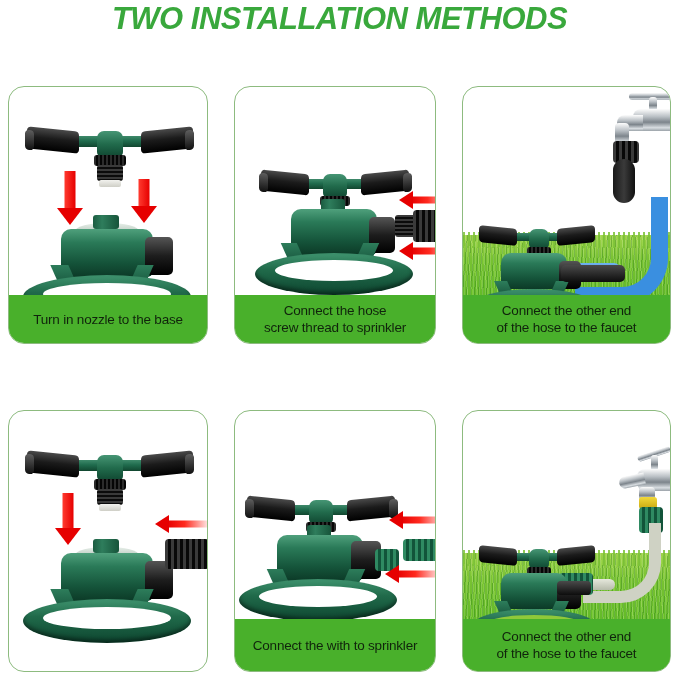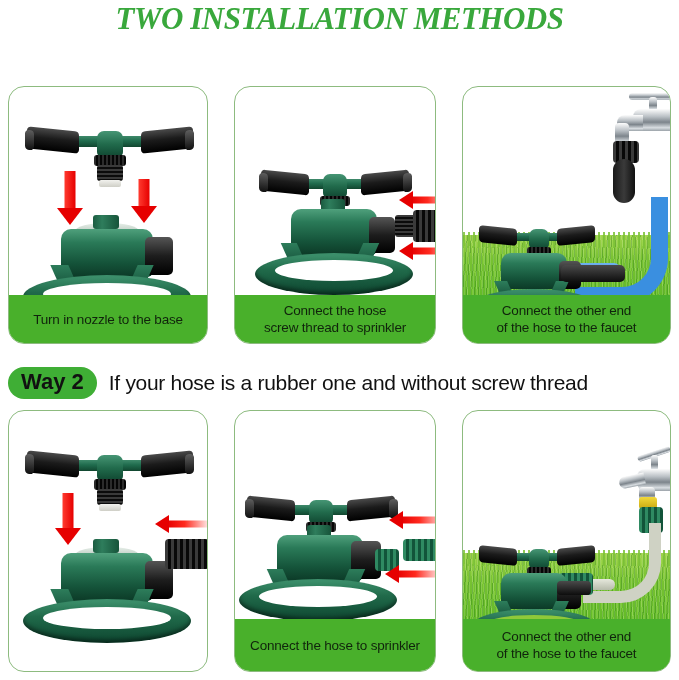--- a/index.html
+++ b/index.html
@@ -14,21 +14,21 @@
 
   
   .title{
     position:absolute;left:0;top:1px;width:679px;
     text-align:center;
     font-size:31px;
     font-weight:bold;
     font-style:italic;
     letter-spacing:-0.5px;
     color:#39a83c;
-    font-family:Liberation Serif, serif;
+    font-family:Liberation Sans, sans-serif;
     white-space:nowrap;
   }
 
   
   .wayrow{position:absolute;left:0;height:34px;display:flex;align-items:center;}
   .wayrow.r1{top:42px;}
   .wayrow.r2{top:366px;}
   .badge{
     margin-left:8px;
     background:#3fae35;
@@ -315,24 +315,20 @@
       </div>
 
       <div class="hose" style="left:98px;top:178px;width:64px;height:17px;background:linear-gradient(180deg,#4a4a4a,#0d0d0d);border-radius:5px;"></div>
     </div>
     <div class="caption" style="height:48px;">
       <span>Connect the other end
 of the hose to the faucet</span>
     </div>
   </div>
 
-  <div class="wayrow r2">
-    <div class="badge">Way 2</div>
-    <div class="waytext">If your hose is a rubber one and without screw thread</div>
-  </div>
 
   <div class="panel" style="left:8px;top:410px;width:200px;height:262px;">
     <div class="stage">
       <div class="sp" style="left:14px;top:26px;width:172px;height:60px;">
         <div class="arm-bar" style="left:38px;top:23px;width:98px;"></div>
         <div class="arm-hub" style="left:74px;top:18px;width:26px;height:26px;"></div>
         <div class="nozzle left" style="left:4px;top:16px;width:52px;height:22px;"></div>
         <div class="noz-tip" style="left:2px;top:17px;height:20px;transform:skewY(6deg);"></div>
         <div class="nozzle right" style="left:118px;top:16px;width:52px;height:22px;"></div>
         <div class="noz-tip" style="left:162px;top:17px;height:20px;transform:skewY(-6deg);"></div>
@@ -394,21 +390,21 @@
       <div class="arrow left" style="left:154px;top:100px;width:58px;height:18px;">
         <div class="shaft" style="width:46px;left:12px;"></div>
           <div class="head"></div>
       </div>
       <div class="arrow left" style="left:150px;top:154px;width:58px;height:18px;">
         <div class="shaft" style="width:46px;left:12px;"></div>
           <div class="head"></div>
       </div>
     </div>
     <div class="caption" style="height:52px;">
-      <span>Connect the hose to sprinkler</span>
+      <span>Connect the with to sprinkler</span>
     </div>
   </div>
 
   <div class="panel" style="left:462px;top:410px;width:209px;height:262px;">
     <div class="stage">
       <div class="grass" style="top:142px;bottom:0;"></div>
 
       <div class="faucet-body" style="left:150px;top:40px;width:66px;height:70px;">
         <div class="chrome" style="left:24px;top:0px;width:34px;height:6px;border-radius:4px;transform:rotate(-18deg);"></div>
         <div class="chrome" style="left:38px;top:4px;width:7px;height:16px;border-radius:3px;"></div>

